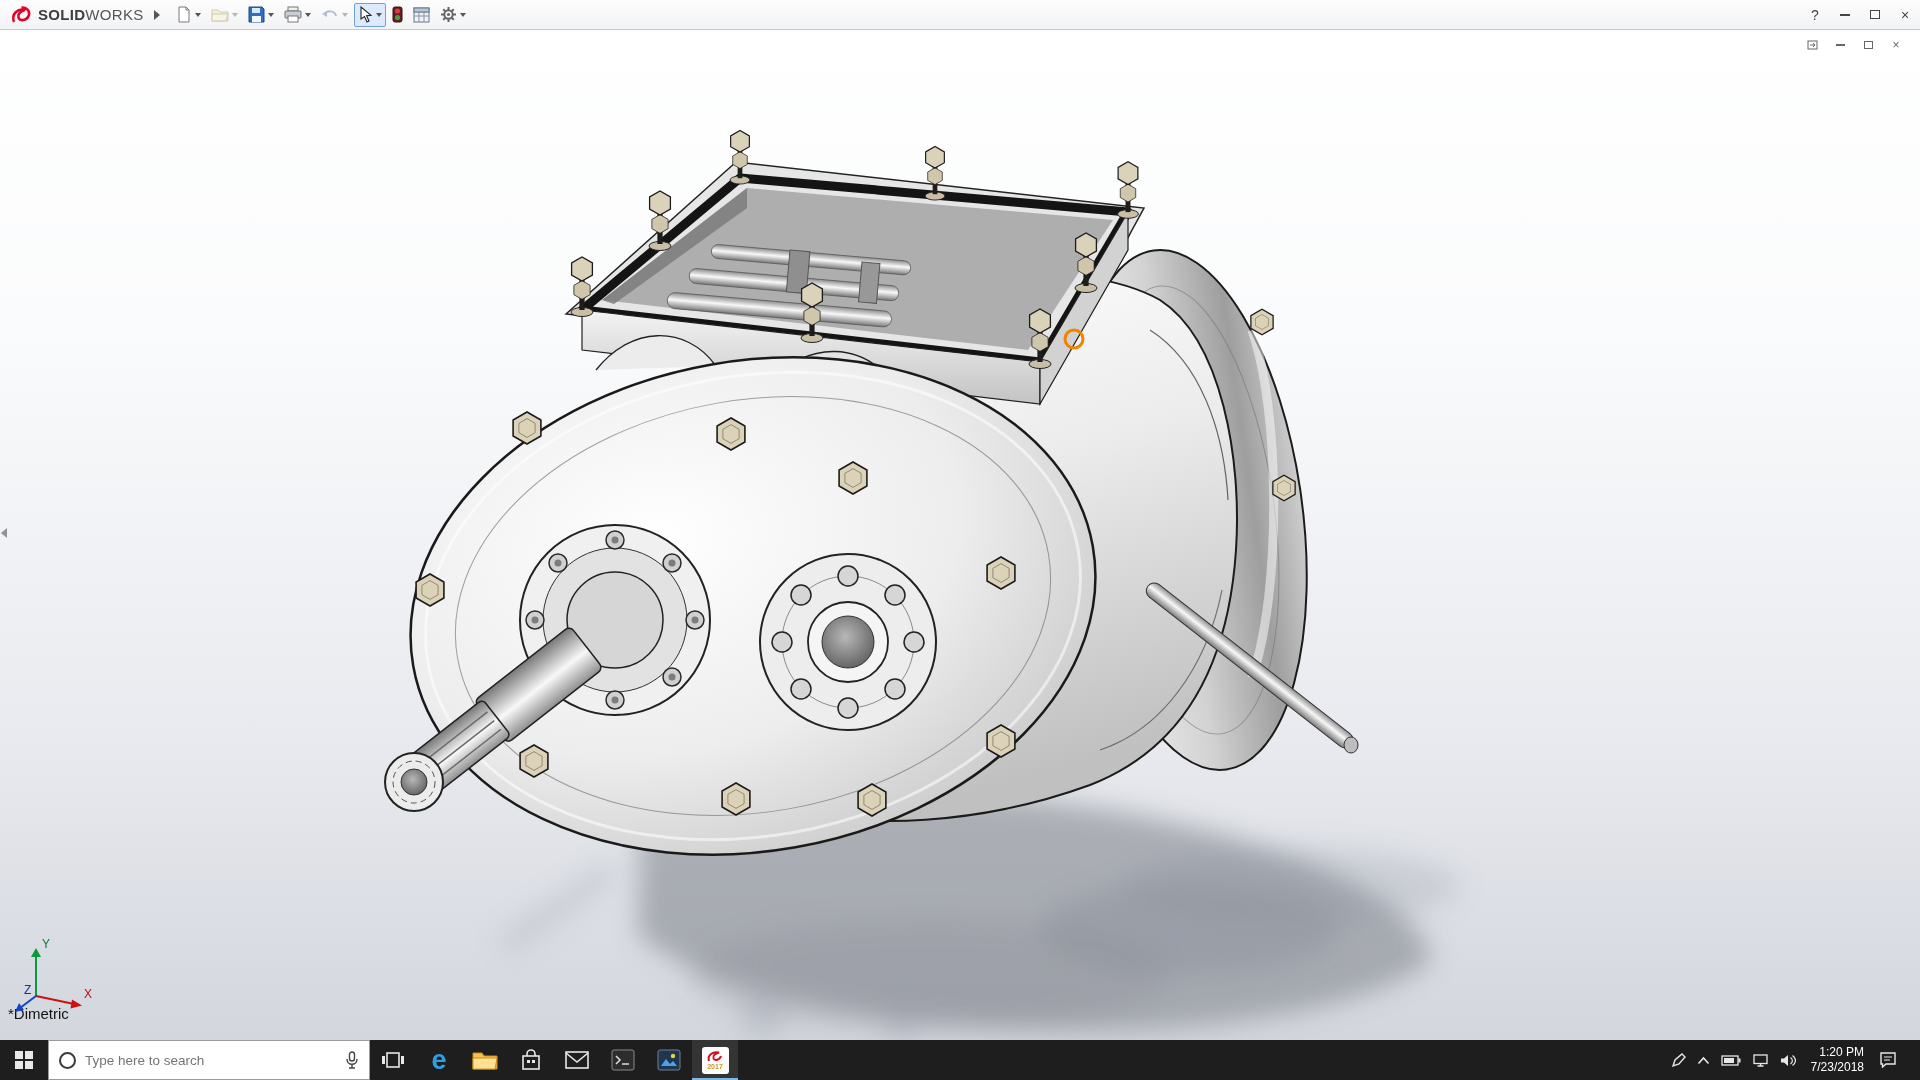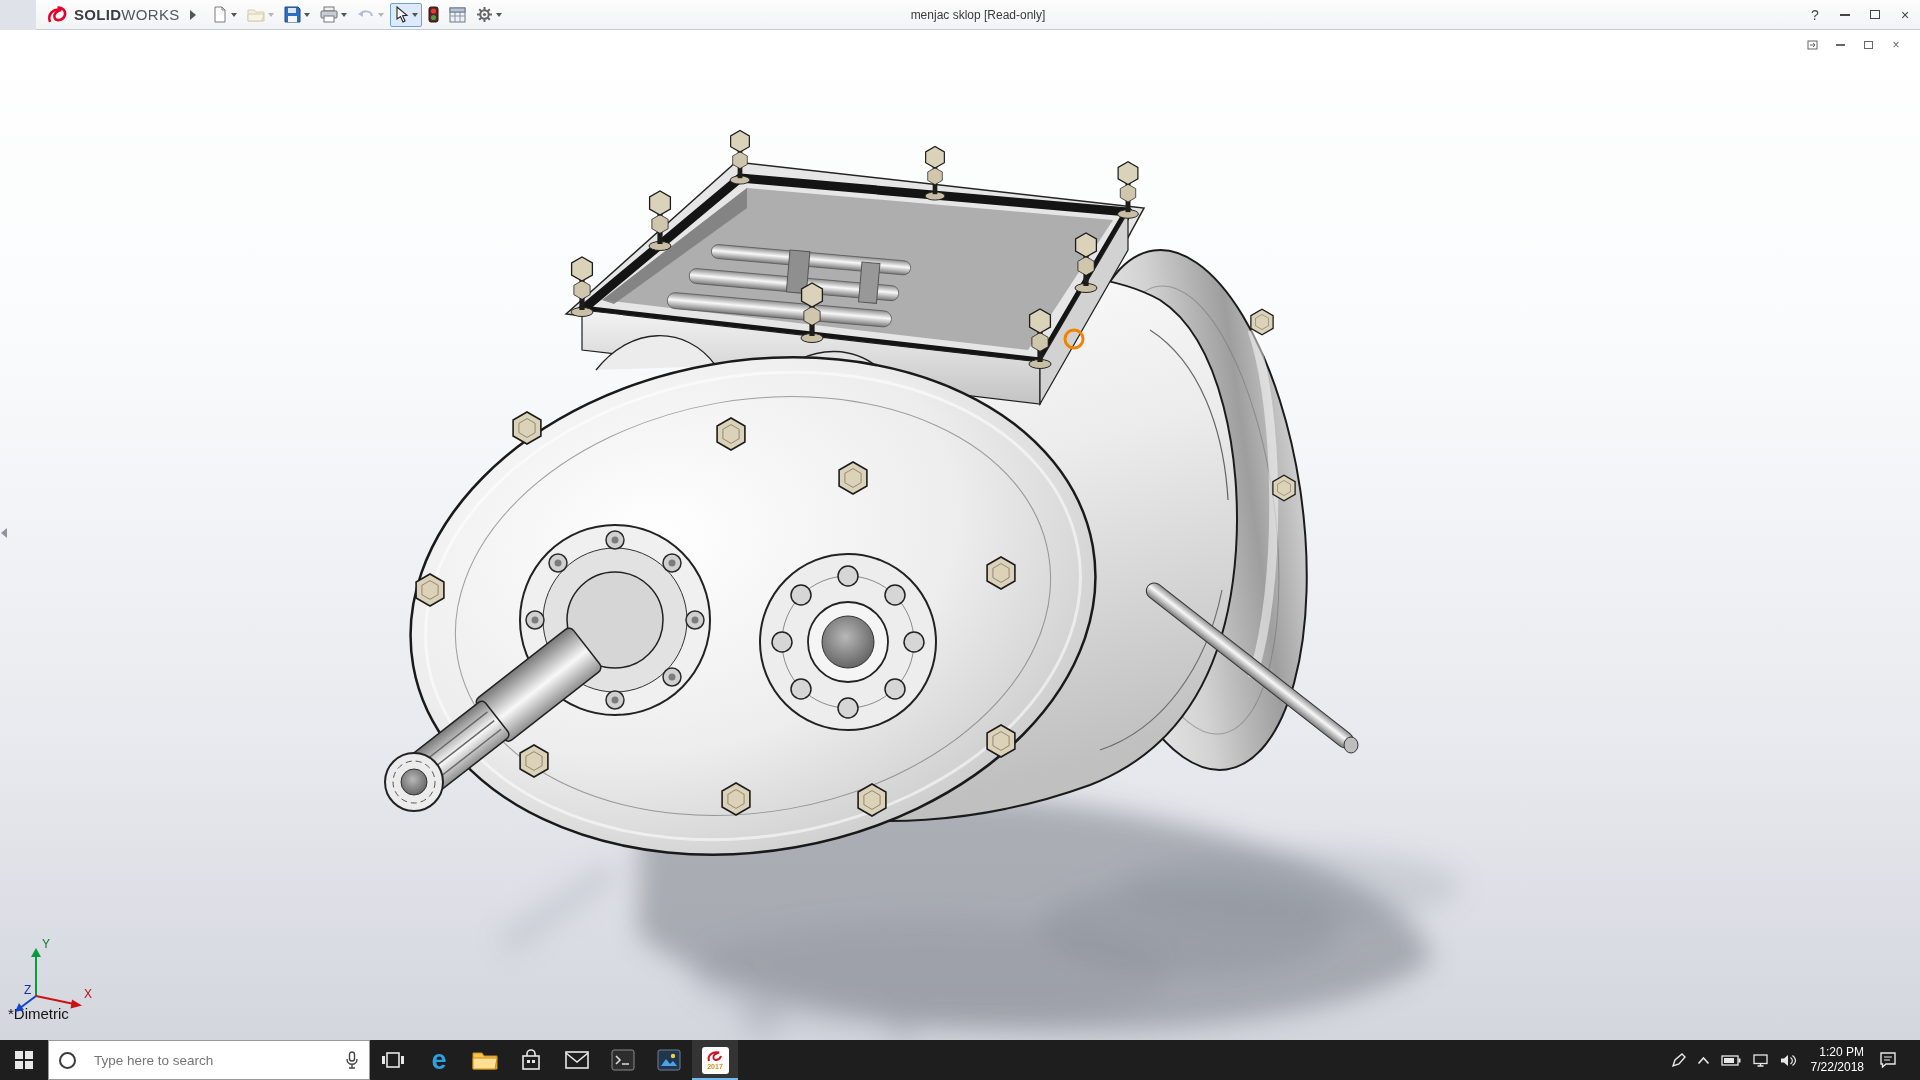--- a/index.html
+++ b/index.html
@@ -2,21 +2,21 @@
 <html><head>
 <meta charset="utf-8">
 <style>
   * { margin:0; padding:0; box-sizing:border-box; }
   html,body { width:1920px; height:1080px; overflow:hidden;
     font-family:"Liberation Sans", sans-serif; background:#dfe2e8; }
 
   
   .titlebar { position:absolute; top:0; left:0; right:0; height:30px;
     background:linear-gradient(#fdfdfd,#f2f3f5); border-bottom:1px solid #c7cbd2;
-    display:flex; align-items:center; z-index:30;margin-left:36px; }
+    display:flex; align-items:center; z-index:30; }
   .logo { display:flex; align-items:center; gap:4px; padding:0 8px 0 10px; }
   .logo-solid { font-weight:bold; font-size:15px; color:#3d3d3f; letter-spacing:.3px; }
   .logo-works { font-weight:normal; font-size:15px; color:#55565a; letter-spacing:.3px; }
   .flyout { width:0; height:0; border-top:5px solid transparent; border-bottom:5px solid transparent;
     border-left:6px solid #555; margin:0 10px 0 2px; }
   .tb-btn { display:flex; align-items:center; gap:3px; height:24px; padding:0 3px;
     margin:0 1px; border:1px solid transparent; border-radius:2px; }
   .tb-btn.active { border-color:#6ea1d8; background:#dceafb; }
   .tb-btn.disabled { opacity:.4; }
   .caret { width:0; height:0; border-left:3px solid transparent; border-right:3px solid transparent;
@@ -44,21 +44,21 @@
     border-top:5px solid transparent; border-bottom:5px solid transparent;
     border-right:6px solid #8f949c; }
 
   
   .taskbar { position:absolute; left:0; right:0; bottom:0; height:40px; background:#1e1e1e;
     display:flex; align-items:stretch; z-index:40; color:#e9e9e9; }
   .start { width:48px; display:flex; align-items:center; justify-content:center; }
   .win-logo { display:grid; grid-template-columns:8px 8px; grid-template-rows:8px 8px; gap:2px; }
   .win-logo span { background:#e8e8e8; }
   .search { width:322px; background:#ffffff; display:flex; align-items:center;
-    padding:0 10px; gap:18px; border:1px solid #9a9a9a; }
+    padding:0 10px; gap:9px; border:1px solid #9a9a9a; }
   .cortana-ring { width:17px; height:17px; border:2px solid #3c3c3c; border-radius:50%; flex:none; }
   .search input { border:none; outline:none; flex:1; font-size:13.5px; color:#5d5d5d;
     font-family:"Liberation Sans",sans-serif; background:transparent; }
   .tb-app { width:46px; display:flex; align-items:center; justify-content:center; position:relative; }
   .tb-app.active { background:rgba(255,255,255,.10); box-shadow:inset 0 -2px 0 #76b9ed; }
   .edge-e { font-size:27px; font-weight:bold; color:#2f9fe0; line-height:1; }
   .sw-tile { width:27px; height:27px; background:#fdfdfd; border-radius:3px; display:flex;
     flex-direction:column; align-items:center; justify-content:center; }
   .sw-year { font-size:7px; font-weight:bold; color:#c79a1c; line-height:1; }
   .tray { margin-left:auto; display:flex; align-items:center; gap:11px; padding-right:6px; }
@@ -141,21 +141,20 @@
     <svg width="17" height="17" viewBox="0 0 17 17">
       <circle cx="8.5" cy="8.5" r="4.2" fill="none" stroke="#666" stroke-width="2"></circle>
       <g stroke="#666" stroke-width="2">
         <path d="M8.5 1 v3 M8.5 13 v3 M1 8.5 h3 M13 8.5 h3 M3.2 3.2 l2.1 2.1 M11.7 11.7 l2.1 2.1 M13.8 3.2 l-2.1 2.1 M5.3 11.7 l-2.1 2.1"></path>
       </g>
       <circle cx="8.5" cy="8.5" r="1.6" fill="#666"></circle>
     </svg>
     <span class="caret"></span>
   </div>
 
-  <span class="title-center">menjac sklop [Read-only]</span>
 
   <div class="win-controls">
     <div class="wc">?</div>
     <div class="wc">
         <span class="min-bar"></span>
       </div>
     <div class="wc">
         <span class="restore-box"></span>
       </div>
     <div class="wc">×</div>
@@ -466,21 +465,21 @@
     <svg width="17" height="13" viewBox="0 0 17 13">
       <rect x="2" y="1" width="13" height="8.5" fill="none" stroke="#e8e8e8" stroke-width="1.3"></rect>
       <path d="M5.5 12 h6 M8.5 9.5 v2.5" stroke="#e8e8e8" stroke-width="1.3"></path>
     </svg>
     <svg width="16" height="13" viewBox="0 0 16 13">
       <path d="M1 4.5 h3 l4 -3.5 v11 l-4 -3.5 h-3 z" fill="#e8e8e8"></path>
       <path d="M10.5 3.5 c2.5 2 2.5 4.5 0 6.5 M12.5 1.5 c4 3 4 7 0 10" stroke="#e8e8e8" fill="none" stroke-width="1.2"></path>
     </svg>
     <div class="clock">
       <div>1:20 PM</div>
-      <div>7/22/2018</div>
+      <div>7/23/2018</div>
     </div>
     <svg width="18" height="16" viewBox="0 0 18 16">
       <path d="M2 1 h14 v11 h-9 l-3.5 3 v-3 h-1.5 z" fill="none" stroke="#e8e8e8" stroke-width="1.4"></path>
       <path d="M5 5 h8 M5 8 h6" stroke="#e8e8e8" stroke-width="1.2"></path>
     </svg>
     <div class="show-desktop"></div>
   </div>
 </div>
 
 </body></html>

